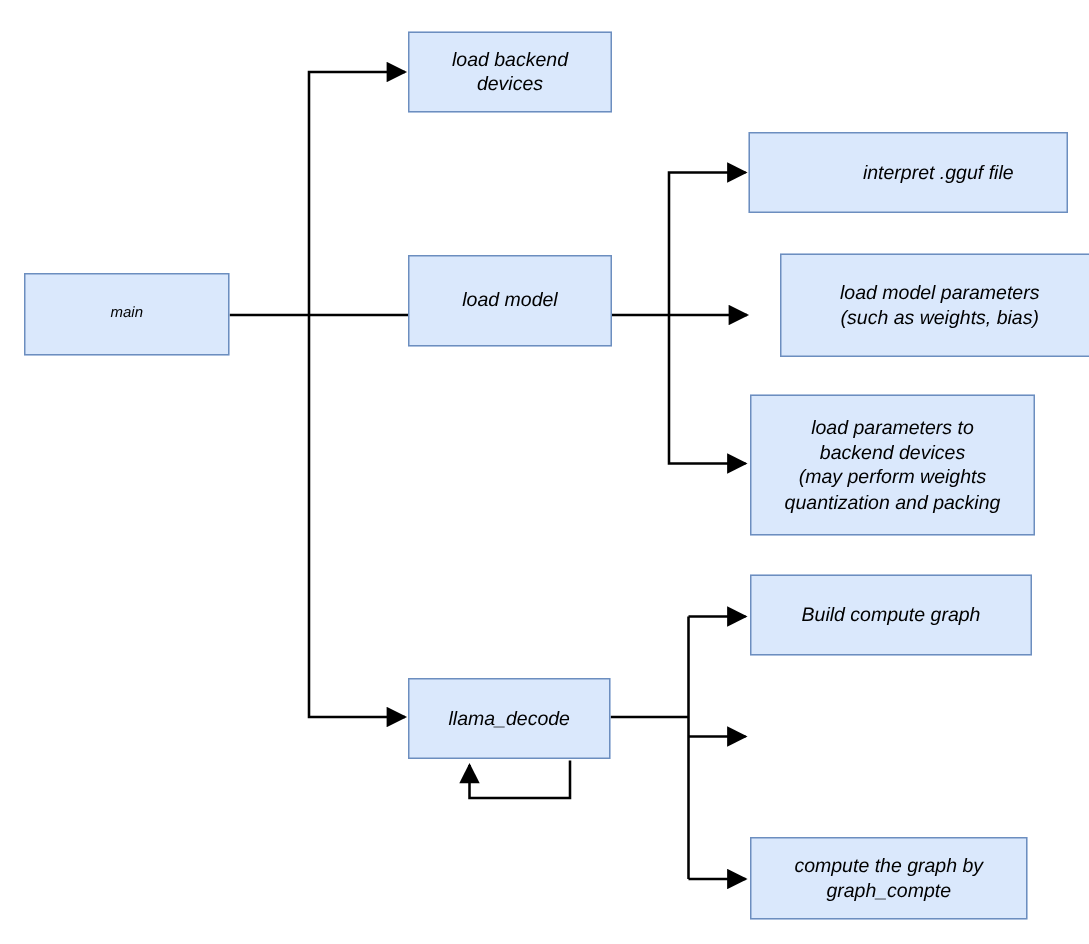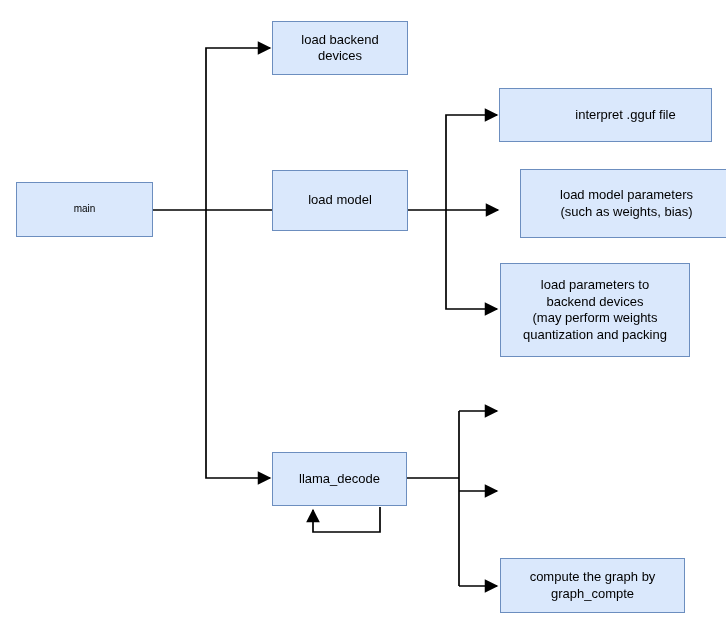--- a/index.html
+++ b/index.html
@@ -33,20 +33,21 @@
     justify-content: center;
     text-align: center;
     color: #000000;
     font-size: 13px;
     line-height: 1.27;
     z-index: 1;
   }
   .node .label {
     white-space: pre-line;
     padding: 1px 2px;
+    font-style: italic;
   }
   
   .n-main            { left: 16px;  top: 182px; width: 137px; height: 55px; font-size: 10px; }
   .n-load-backend    { left: 272px; top: 21px;  width: 136px; height: 54px; }
   .n-load-model      { left: 272px; top: 170px; width: 136px; height: 61px; }
   .n-llama-decode    { left: 272px; top: 452px; width: 135px; height: 54px; }
   .n-interpret       { left: 499px; top: 88px;  width: 213px; height: 54px; padding-left: 40px; }
   .n-params          { left: 500px; top: 169px; width: 213px; height: 69px; margin-left: 20px; }
   .n-params-backend  { left: 500px; top: 263px; width: 190px; height: 94px; }
   .n-build-graph     { left: 500px; top: 383px; width: 188px; height: 54px; }
@@ -111,20 +112,23 @@
 (such as weights, bias)</span>
   </div>
 
   <div class="node n-params-backend">
     <span class="label">load parameters to
 backend devices
 (may perform weights
 quantization and packing</span>
   </div>
 
+  <div class="node n-build-graph">
+    <span class="label">Build compute graph</span>
+  </div>
 
 
   <div class="node n-compute-graph">
     <span class="label">compute the graph by
 graph_compte</span>
   </div>
 
 </div>
 
 </body></html>

